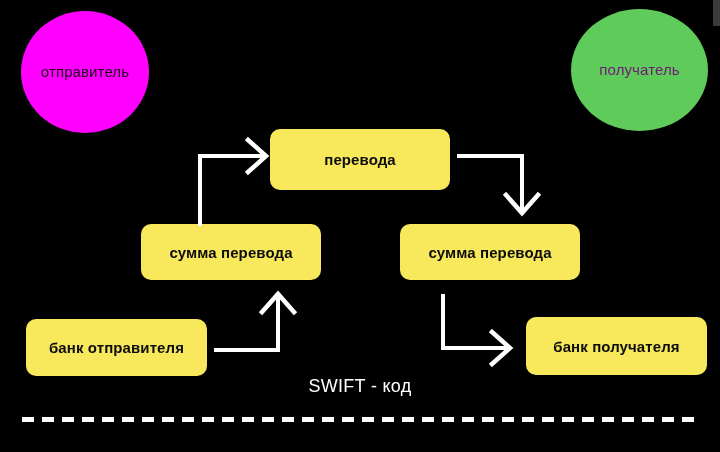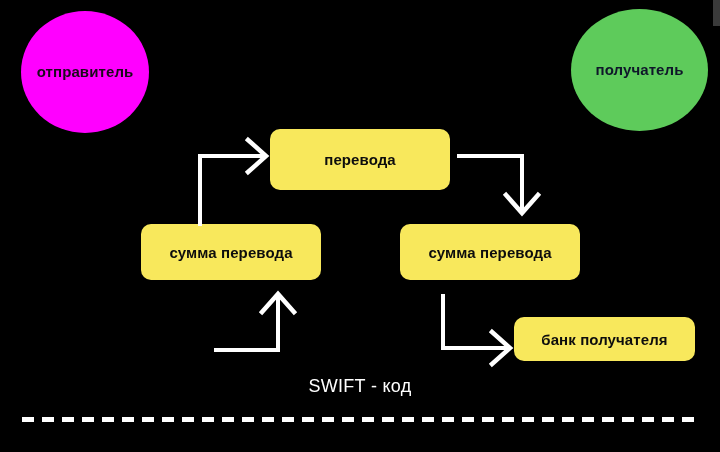--- a/index.html
+++ b/index.html
@@ -32,21 +32,21 @@
     position: absolute;
     border-radius: 50%;
     display: flex;
     align-items: center;
     justify-content: center;
     text-align: center;
     box-sizing: border-box;
   }
   .circle-label {
     font-size: 15px;
-    font-weight: 700;
+    font-weight: 400;
     line-height: 1.1;
     letter-spacing: 0.1px;
     white-space: nowrap;
   }
   #circle-sender {
     left: 21px;
     top: 11px;
     width: 128px;
     height: 122px;
     background: #ff00ff;
@@ -55,21 +55,21 @@
     color: #1a0a1a;
   }
   #circle-receiver {
     left: 571px;
     top: 9px;
     width: 137px;
     height: 122px;
     background: #5ecb5b;
   }
   #circle-receiver .circle-label {
-    color: #0f172a;
+    color: #701a75;
   }
 
   
   .node-box {
     position: absolute;
     background: #f8e85c;
     border-radius: 10px;
     display: flex;
     align-items: center;
     justify-content: center;
@@ -100,24 +100,24 @@
     width: 180px;
     height: 56px;
   }
   #box-bank-sender {
     left: 26px;
     top: 319px;
     width: 181px;
     height: 57px;
   }
   #box-bank-receiver {
-    left: 514px;
+    left: 526px;
     top: 317px;
     width: 181px;
-    height: 44px;
+    height: 58px;
   }
 
   
   #arrow-layer {
     position: absolute;
     left: 0;
     top: 0;
     width: 720px;
     height: 452px;
     pointer-events: none;
@@ -184,20 +184,23 @@
   </div>
 
   <div class="node-box" id="box-amount-left">
     <span class="node-label">сумма перевода</span>
   </div>
 
   <div class="node-box" id="box-amount-right">
     <span class="node-label">сумма перевода</span>
   </div>
 
+  <div class="node-box" id="box-bank-sender">
+    <span class="node-label">банк отправителя</span>
+  </div>
 
   <div class="node-box" id="box-bank-receiver">
     <span class="node-label">банк получателя</span>
   </div>
 
   <svg id="arrow-layer" viewBox="0 0 720 452">
 
     <g>
       <path class="arrow-path" d="M 214 350 L 278 350 L 278 296"></path>
       <path class="arrow-head" d="M 262 312 L 278 294 L 294 312"></path>

